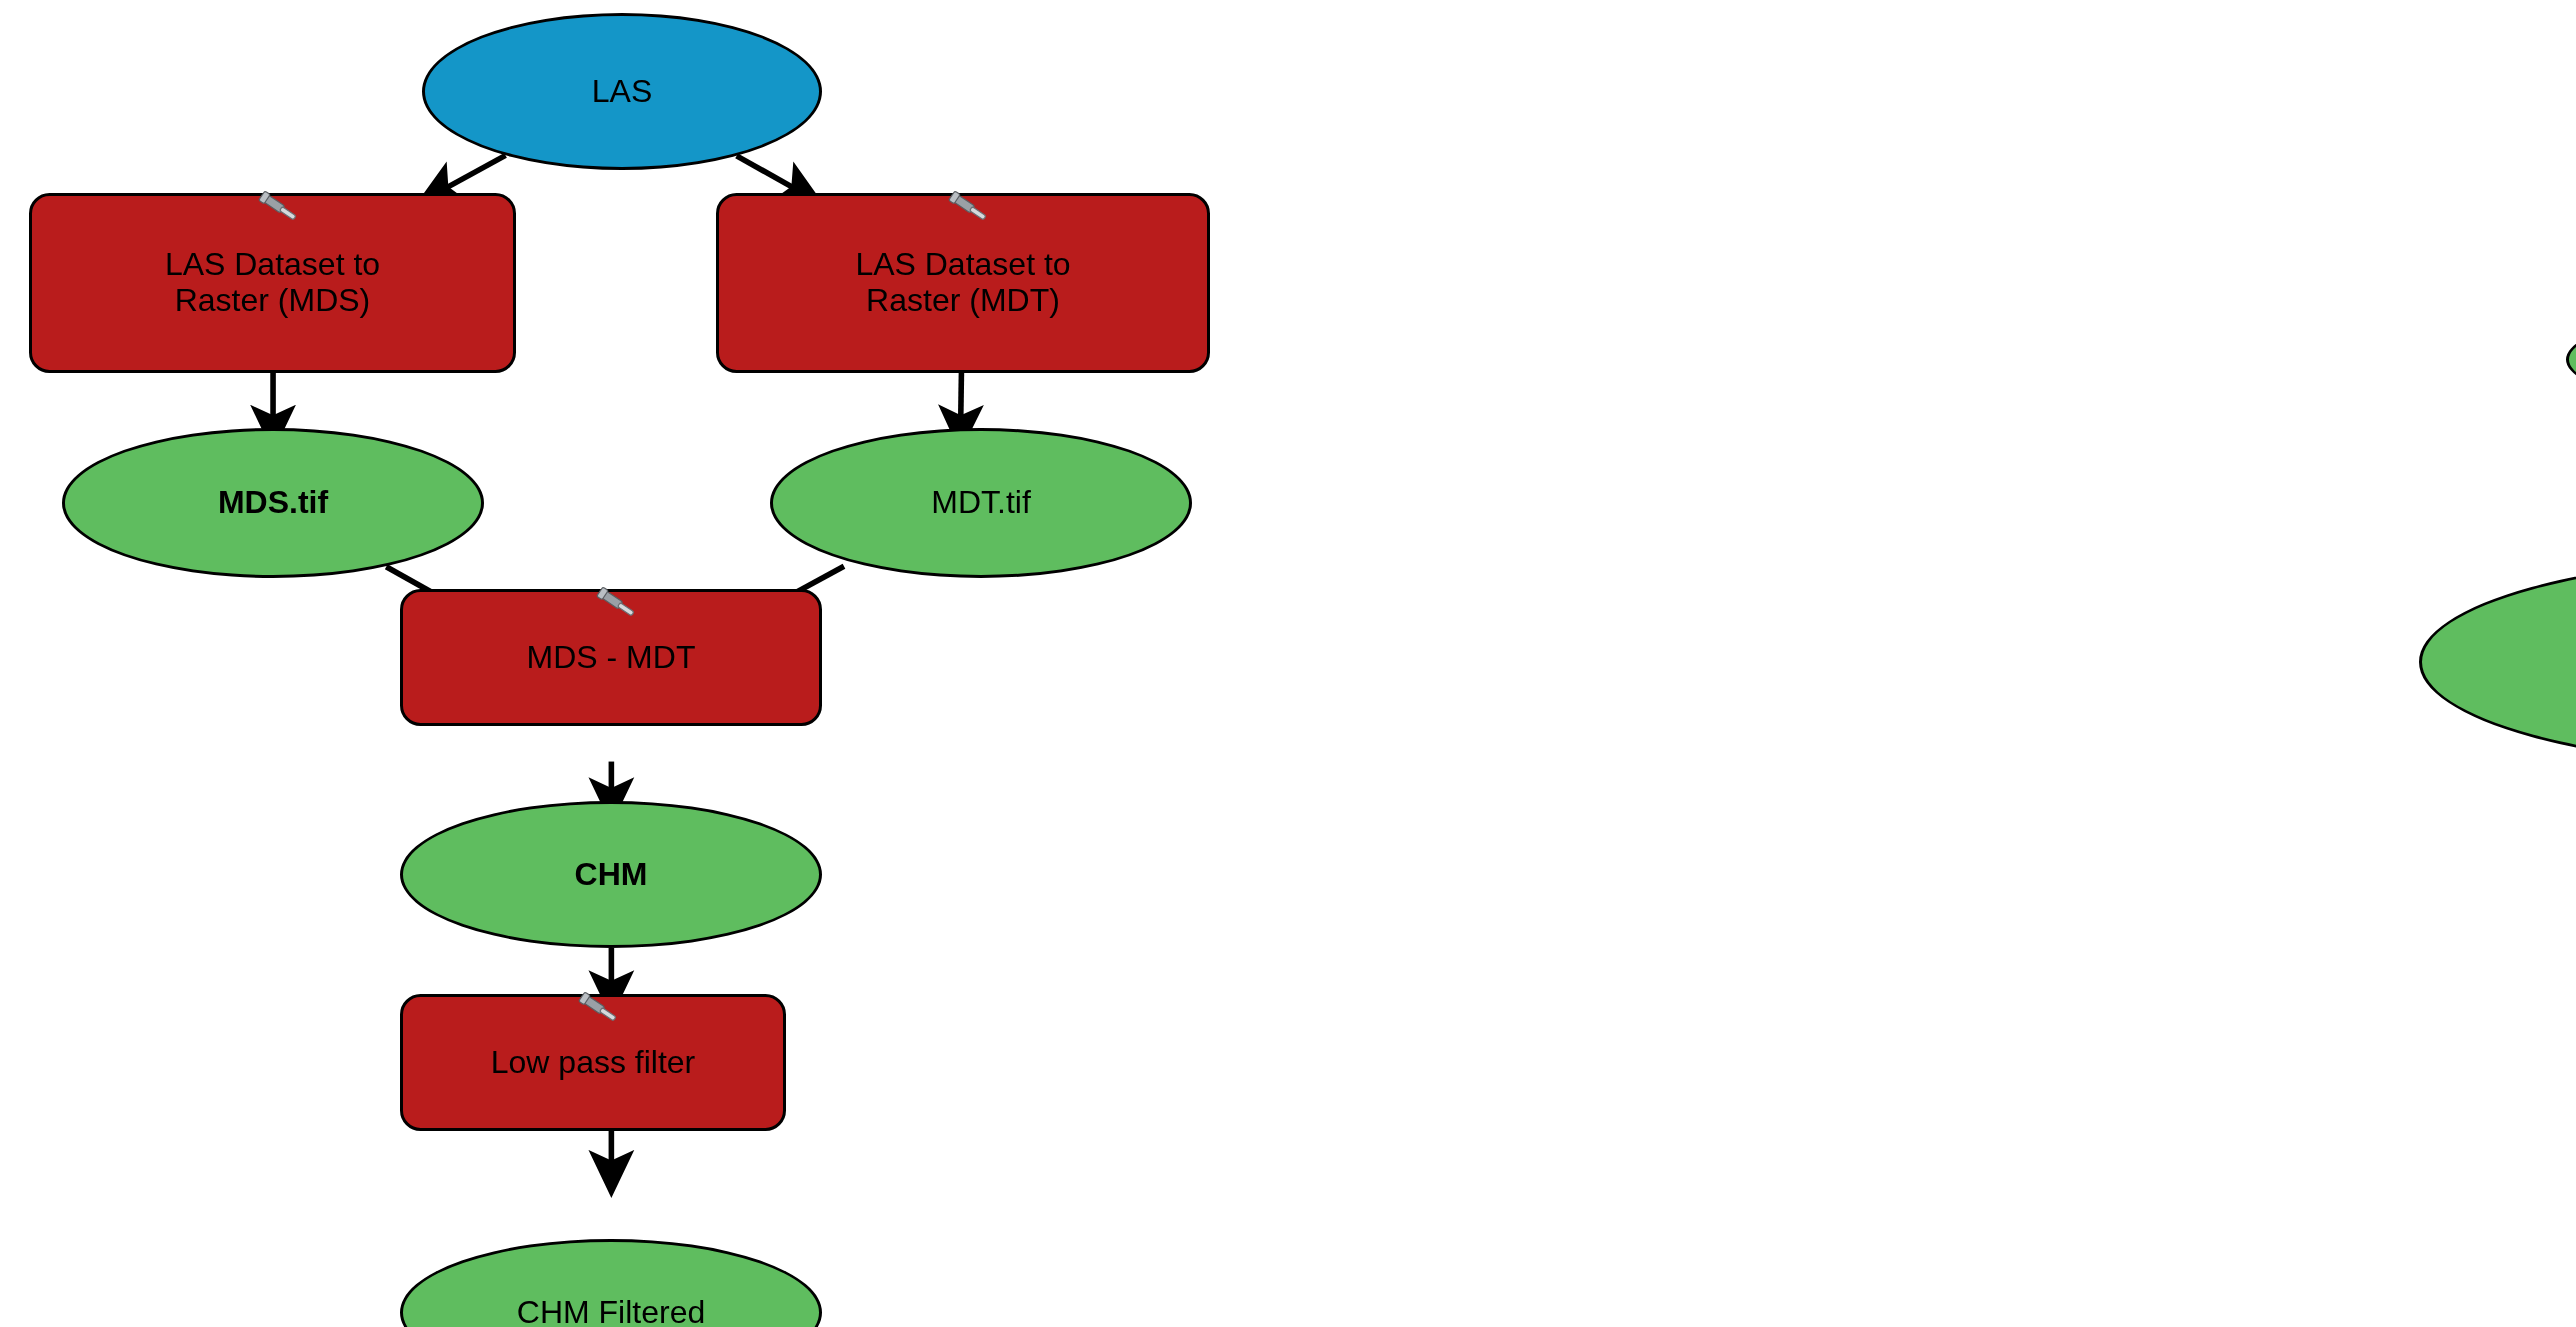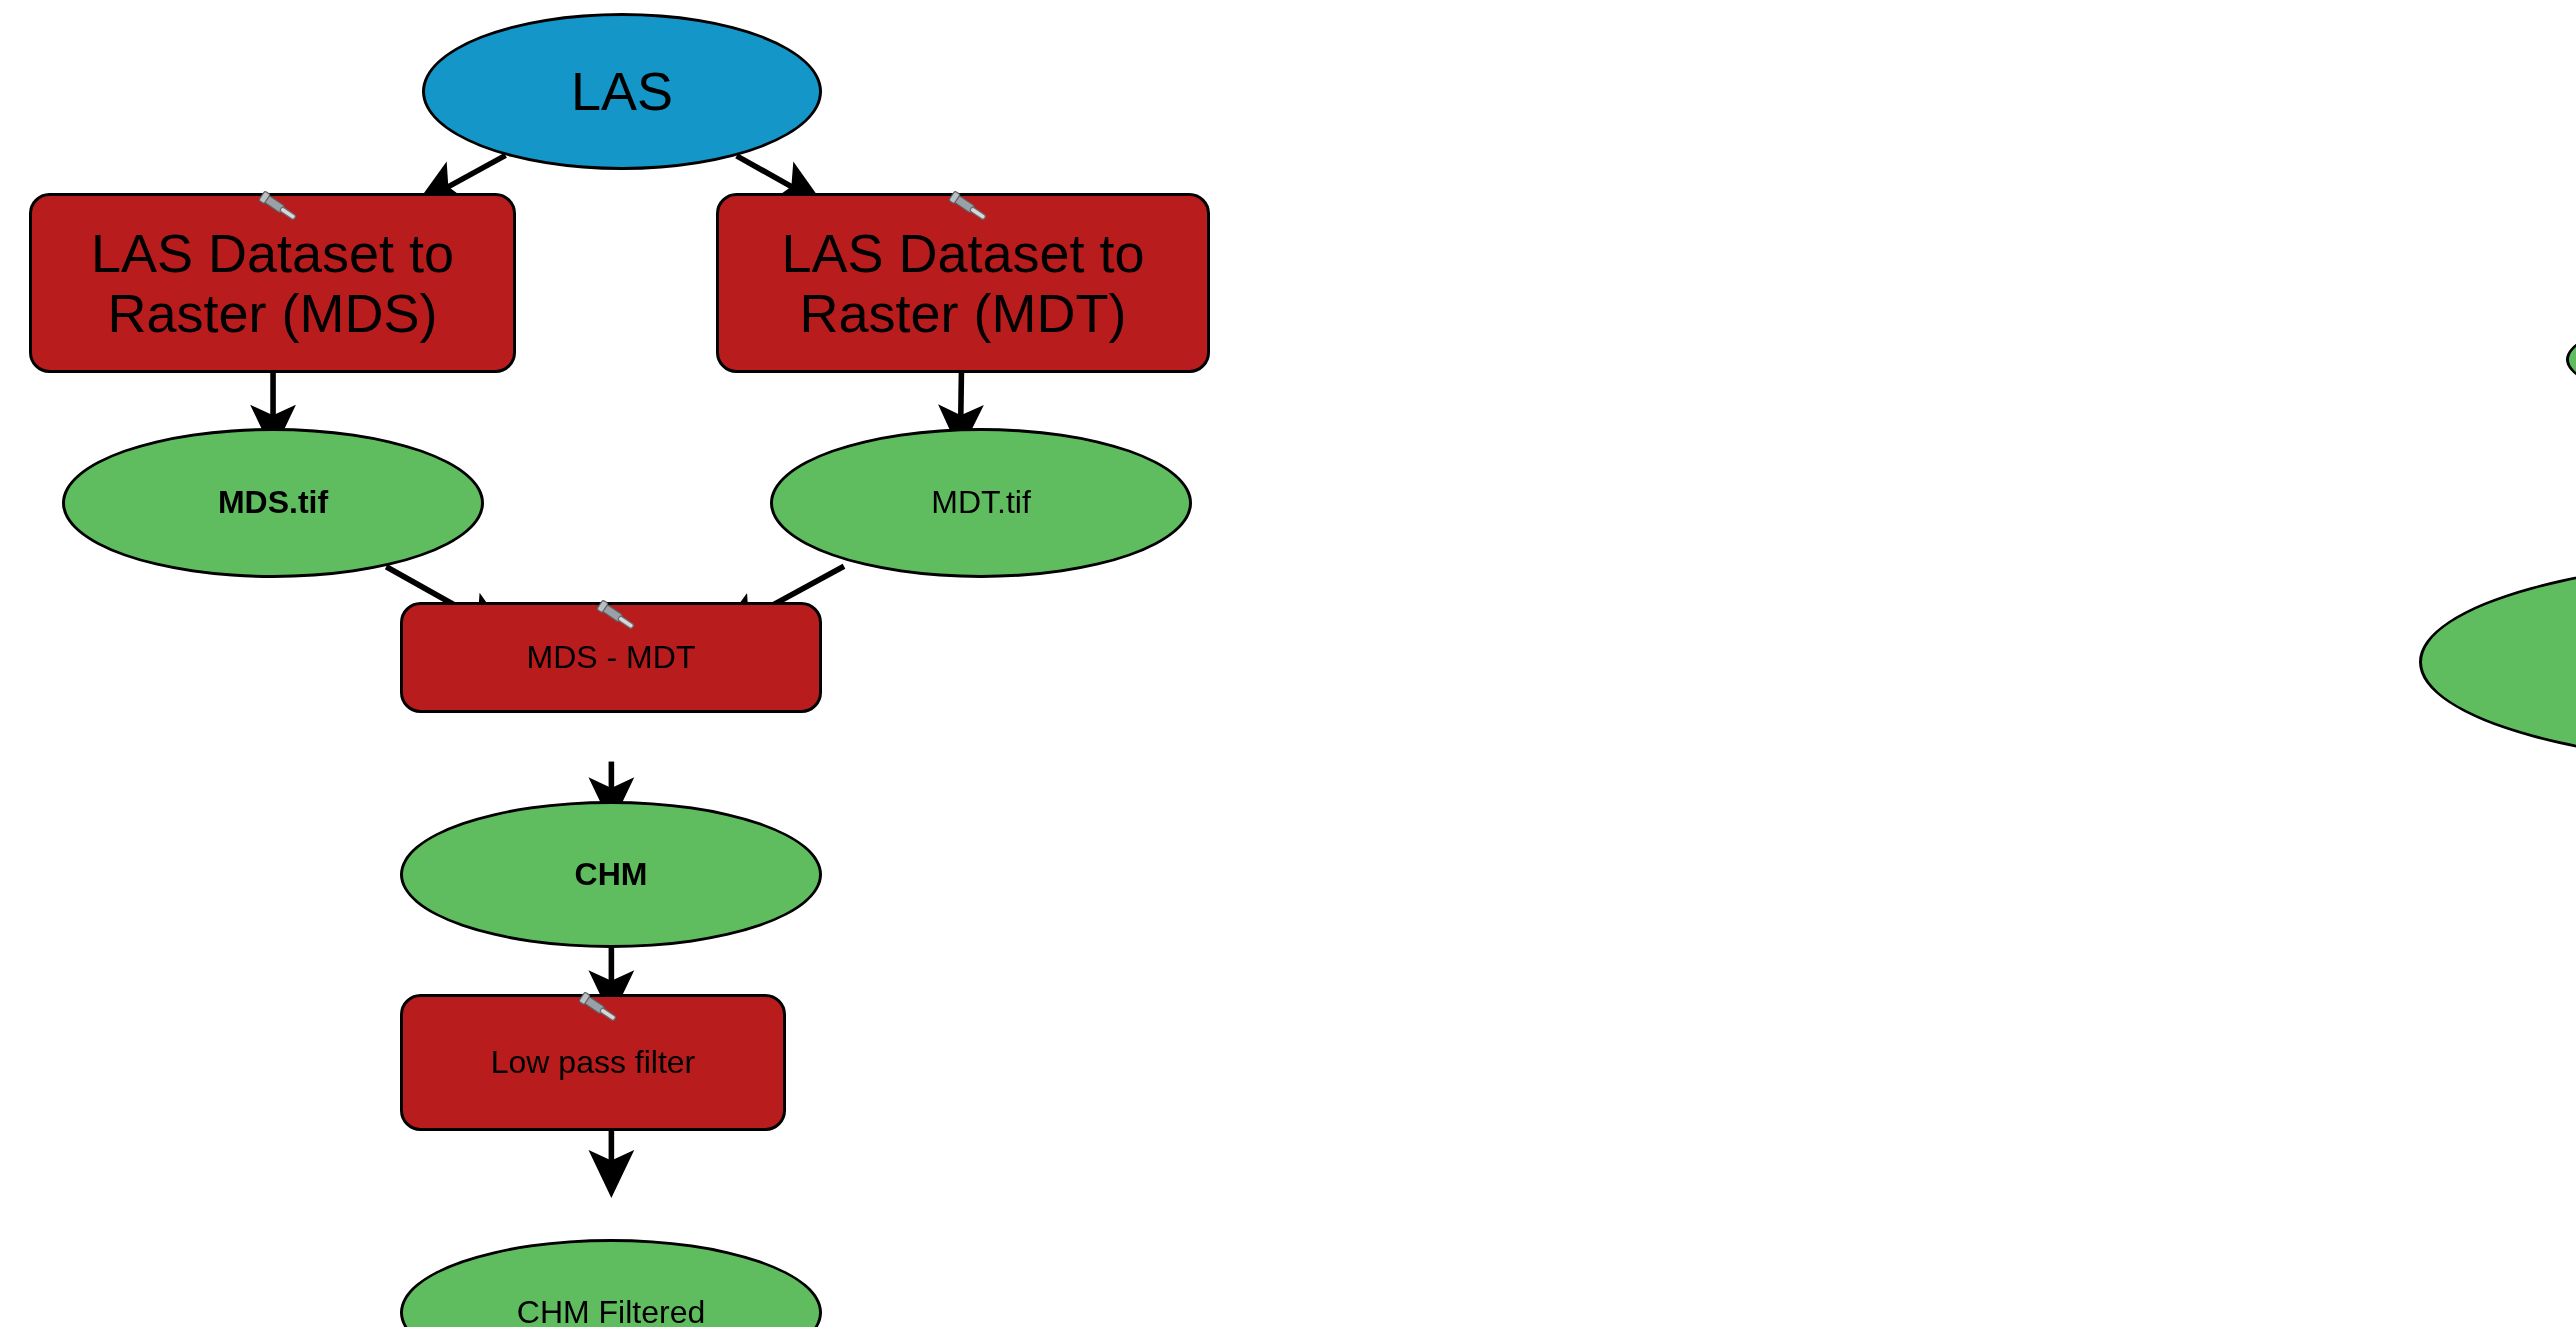--- a/index.html
+++ b/index.html
@@ -61,21 +61,21 @@
     top: -5.6px;
     left: 50%;
     transform: translateX(-50%);
     width: 50px;
     height: 41px;
     z-index: 3;
     pointer-events: none;
   }
 
   
-  .fs-xl  { font-size: 54px; }
+  .fs-xl  { font-size: 32px; }
   .fs-md  { font-size: 32px; }
 </style>
 </head>
 <body>
 
 <div id="canvas">
   <svg id="edges" viewBox="0 0 2766 1425" xmlns="http://www.w3.org/2000/svg">
     <defs>
       <marker id="ah" markerWidth="9" markerHeight="9" refX="4.2" refY="4.5" orient="auto" markerUnits="strokeWidth">
         <path d="M0,0.4 L8.6,4.5 L0,8.6 L1.9,4.5 Z" fill="#000000"></path>
@@ -127,21 +127,21 @@
           </svg></span>
         <span class="label fs-xl">LAS Dataset to
 Raster (MDT)</span>
       </div>
       <div class="node ellipse fill-green" style="left: 62px; top: 428px; width: 422px; height: 150px; font-weight: bold;">
         <span class="label fs-md">MDS.tif</span>
       </div>
       <div class="node ellipse fill-green" style="left: 770px; top: 428px; width: 422px; height: 150px;">
         <span class="label fs-md">MDT.tif</span>
       </div>
-      <div class="node process fill-yellow" style="left: 400px; top: 602px; width: 422px; height: 111px;">
+      <div class="node process fill-yellow" style="left: 400px; top: 589px; width: 422px; height: 137px;">
         <span class="tool-icon"><svg viewBox="0 0 54 44" xmlns="http://www.w3.org/2000/svg">
             <g transform="rotate(34 27 22)">
               <rect x="10" y="11" width="25" height="9" rx="2.5" fill="#9aa0a6" stroke="#5b5f63" stroke-width="1.3"></rect>
               <rect x="8" y="9.5" width="7" height="12" rx="2" fill="#babfc4" stroke="#5b5f63" stroke-width="1.3"></rect>
               <rect x="33" y="13" width="18" height="5.2" rx="2.2" fill="#d6d9dc" stroke="#6b6f73" stroke-width="1.3"></rect>
             </g>
           </svg></span>
         <span class="label fs-md">MDS - MDT</span>
       </div>
       <div class="node ellipse fill-green" style="left: 400px; top: 801px; width: 422px; height: 147px; font-weight: bold;">

